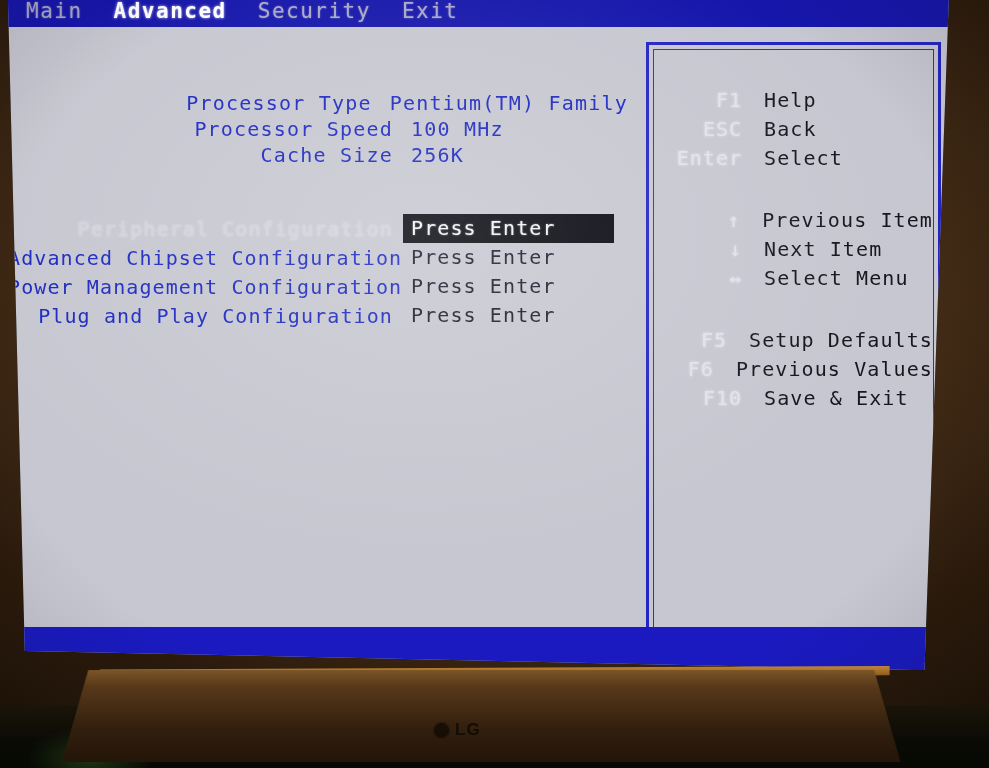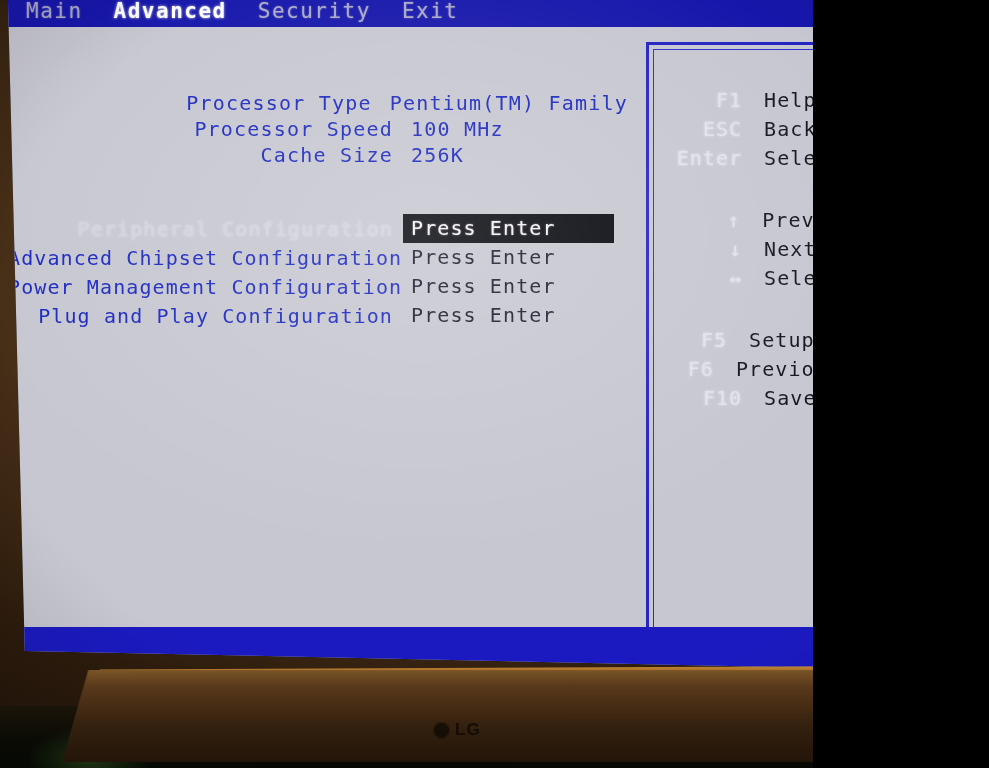--- a/index.html
+++ b/index.html
@@ -11,21 +11,21 @@
     width: 989px;
     height: 768px;
     overflow: hidden;
     font-family: "DejaVu Sans Mono", "Liberation Mono", monospace;
   }
 
   
   #photo {
     position: absolute;
     inset: 0;
-    width: 813px;
+    width: 989px;
     height: 768px;
     background:
       radial-gradient(ellipse 900px 620px at 50% 38%, #6b4a28 0%, #4a3119 42%, #2a1a0c 70%, #140c05 100%);
     overflow: hidden;
   }
   #room-floor {
     position: absolute;
     left: 0; bottom: 0;
     width: 989px; height: 62px;
     background: linear-gradient(#1a1408 0%, #0b0b05 55%, #050803 100%);

